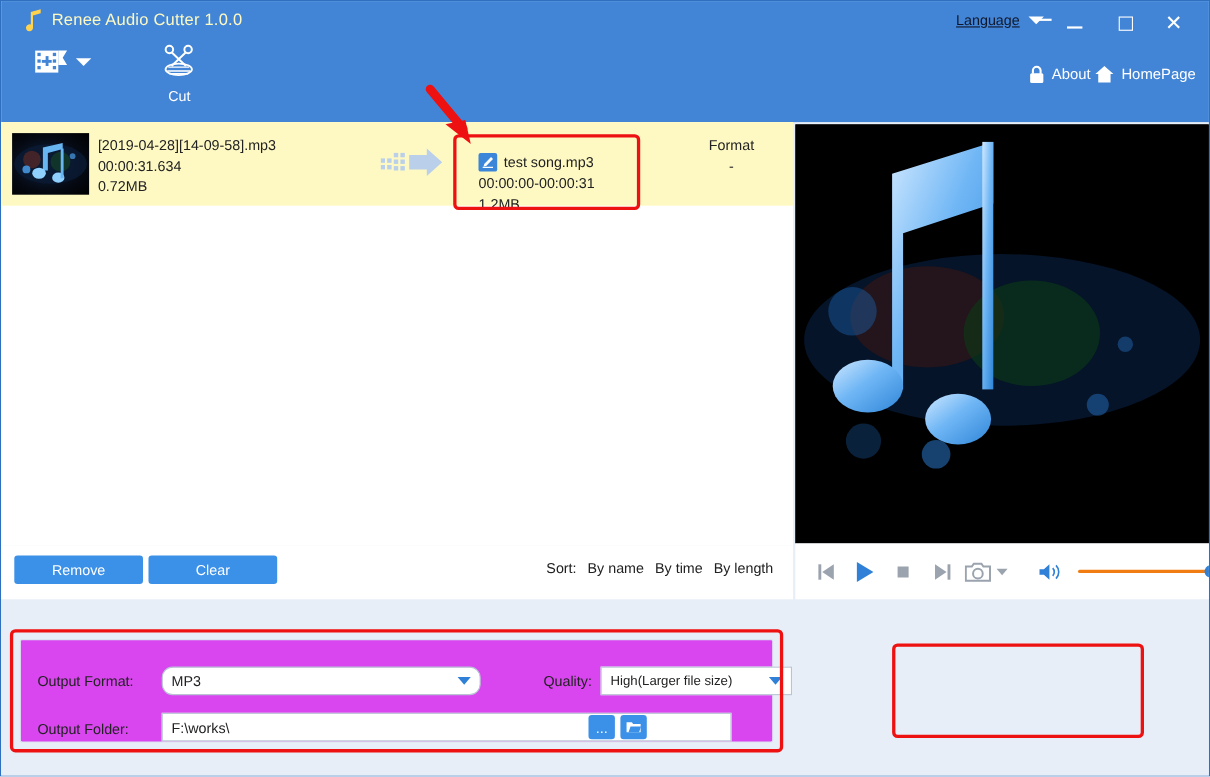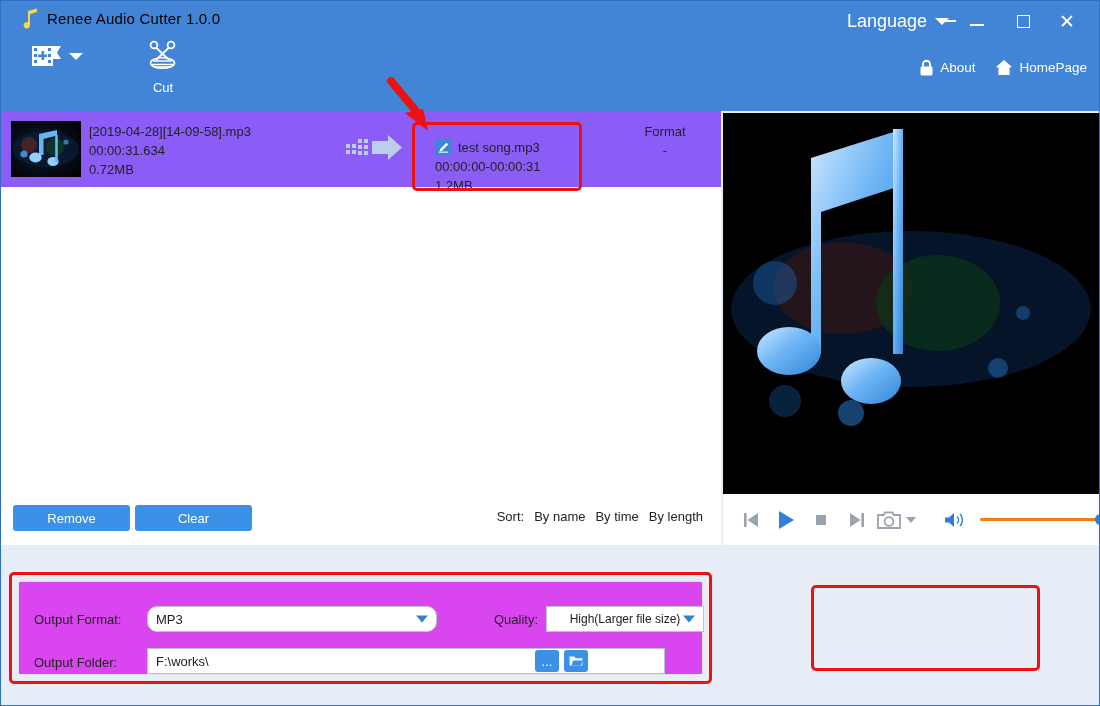--- a/index.html
+++ b/index.html
@@ -17,29 +17,29 @@
     overflow: hidden;
   }
 
   
   .titlebar {
     position: absolute; left: 0; top: 0; width: 1100px; height: 110px;
     background: #4285d6;
   }
   .app-title {
     position: absolute; left: 46px; top: 9px;
-    color: #000000; font-size: 15px; letter-spacing: .2px;
+    color: #fef9c3; font-size: 15px; letter-spacing: .2px;
   }
   .note-logo {
     position: absolute; left: 18px; top: 7px; width: 22px; height: 24px;
   }
   .lang-wrap {
     position: absolute; right: 152px; top: 10px;
     display: flex; align-items: center; gap: 8px;
-    color: #ffffff; font-size: 18px; cursor: pointer;
+    color: #0f172a; font-size: 13px; cursor: pointer; text-decoration: underline;
   }
   .caret-dn {
     width: 0; height: 0;
     border-left: 7px solid transparent; border-right: 7px solid transparent;
     border-top: 7px solid #ffffff;
   }
   .lang-caret { position: relative; }
   .lang-caret::before {
     content: ""; position: absolute; left: 0; top: -5px;
     width: 14px; height: 2px; background: #fff;
@@ -60,33 +60,33 @@
     display: flex; flex-direction: column; align-items: center;
     color: #fff; cursor: pointer; user-select: none;
   }
   .tool-addfiles { left: 10px; width: 92px; gap: 38px; }
   .tool-cut { left: 120px; width: 84px; }
   .tool-label { font-size: 13px; margin-top: 7px; }
   .tool-icon-row { display: flex; align-items: center; gap: 4px; height: 34px;}
 
   .topright-links {
     position: absolute; right: 14px; top: 58px;
-    display: flex; align-items: center; gap: 20px;
+    display: flex; align-items: center; gap: 4px;
     color: #fff; font-size: 13.5px;
   }
   .trlink { display: flex; align-items: center; gap: 6px; cursor: pointer; }
 
   
   .list-area {
     position: absolute; left: 0; top: 110px; width: 720px; height: 385px;
     background: #ffffff;
   }
   .file-row {
     position: relative; width: 720px; height: 76px;
-    background: #8b5cf6; display: flex; align-items: center;
+    background: #fef9c3; display: flex; align-items: center;
   }
   .thumb {
     position: absolute; left: 10px; top: 10px; width: 70px; height: 56px;
     background: radial-gradient(ellipse at 45% 50%, #10264a 0%, #050912 62%, #000 100%);
     overflow: hidden;
   }
   .src-meta { position: absolute; left: 88px; top: 11px; }
   .src-meta div { font-size: 13px; color: #222; line-height: 19px; }
   .arrow-mid { position: absolute; left: 345px; top: 22px; }
   .dst-box { position: absolute; left: 434px; top: 11px; }
@@ -405,21 +405,21 @@
   <div class="bottom">
 
     <div class="out-panel">
       <span class="lbl" style="left:15px; top:30px;">Output Format:</span>
       <div class="field" style="left:128px; top:24px; width:290px;border-radius:10px;">
         <span>MP3</span>
         <span class="sel-caret"></span>
       </div>
 
       <span class="lbl" style="left:475px; top:30px;">Quality:</span>
-      <div class="field" style="left:527px; top:24px; width:158px; font-size:12px;justify-content:center;">
+      <div class="field" style="left:527px; top:24px; width:174px; font-size:12px;">
         <span>High(Larger file size)</span>
         <span class="sel-caret"></span>
       </div>
 
       <span class="lbl" style="left:15px; top:73px;">Output Folder:</span>
       <div class="field" style="left:128px; top:66px; width:518px;" title="Select output folder">
         <span>F:\works\</span>
       </div>
       <div class="mini-btn" style="left:516px; top:68px;">...</div>
       <div class="mini-btn" style="left:545px; top:68px;">

